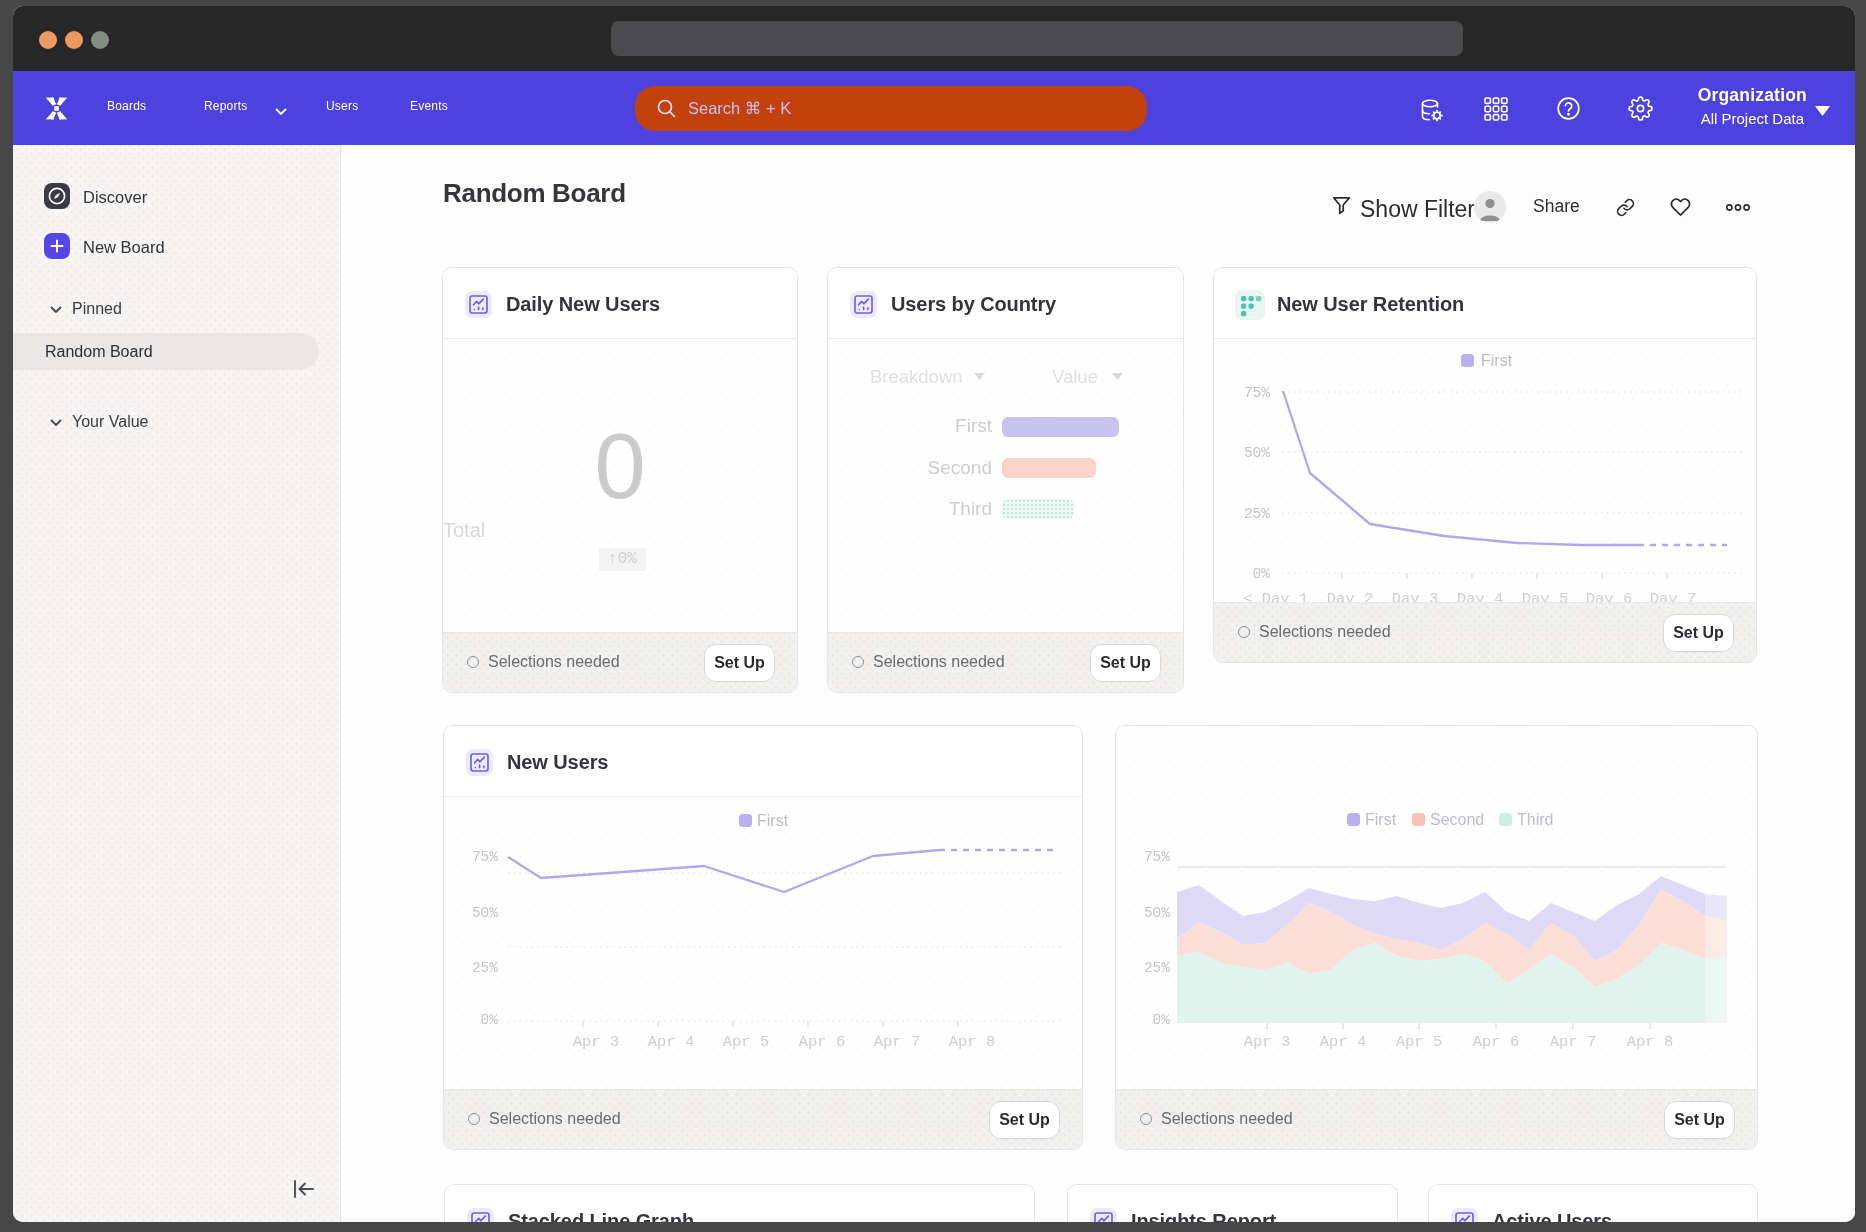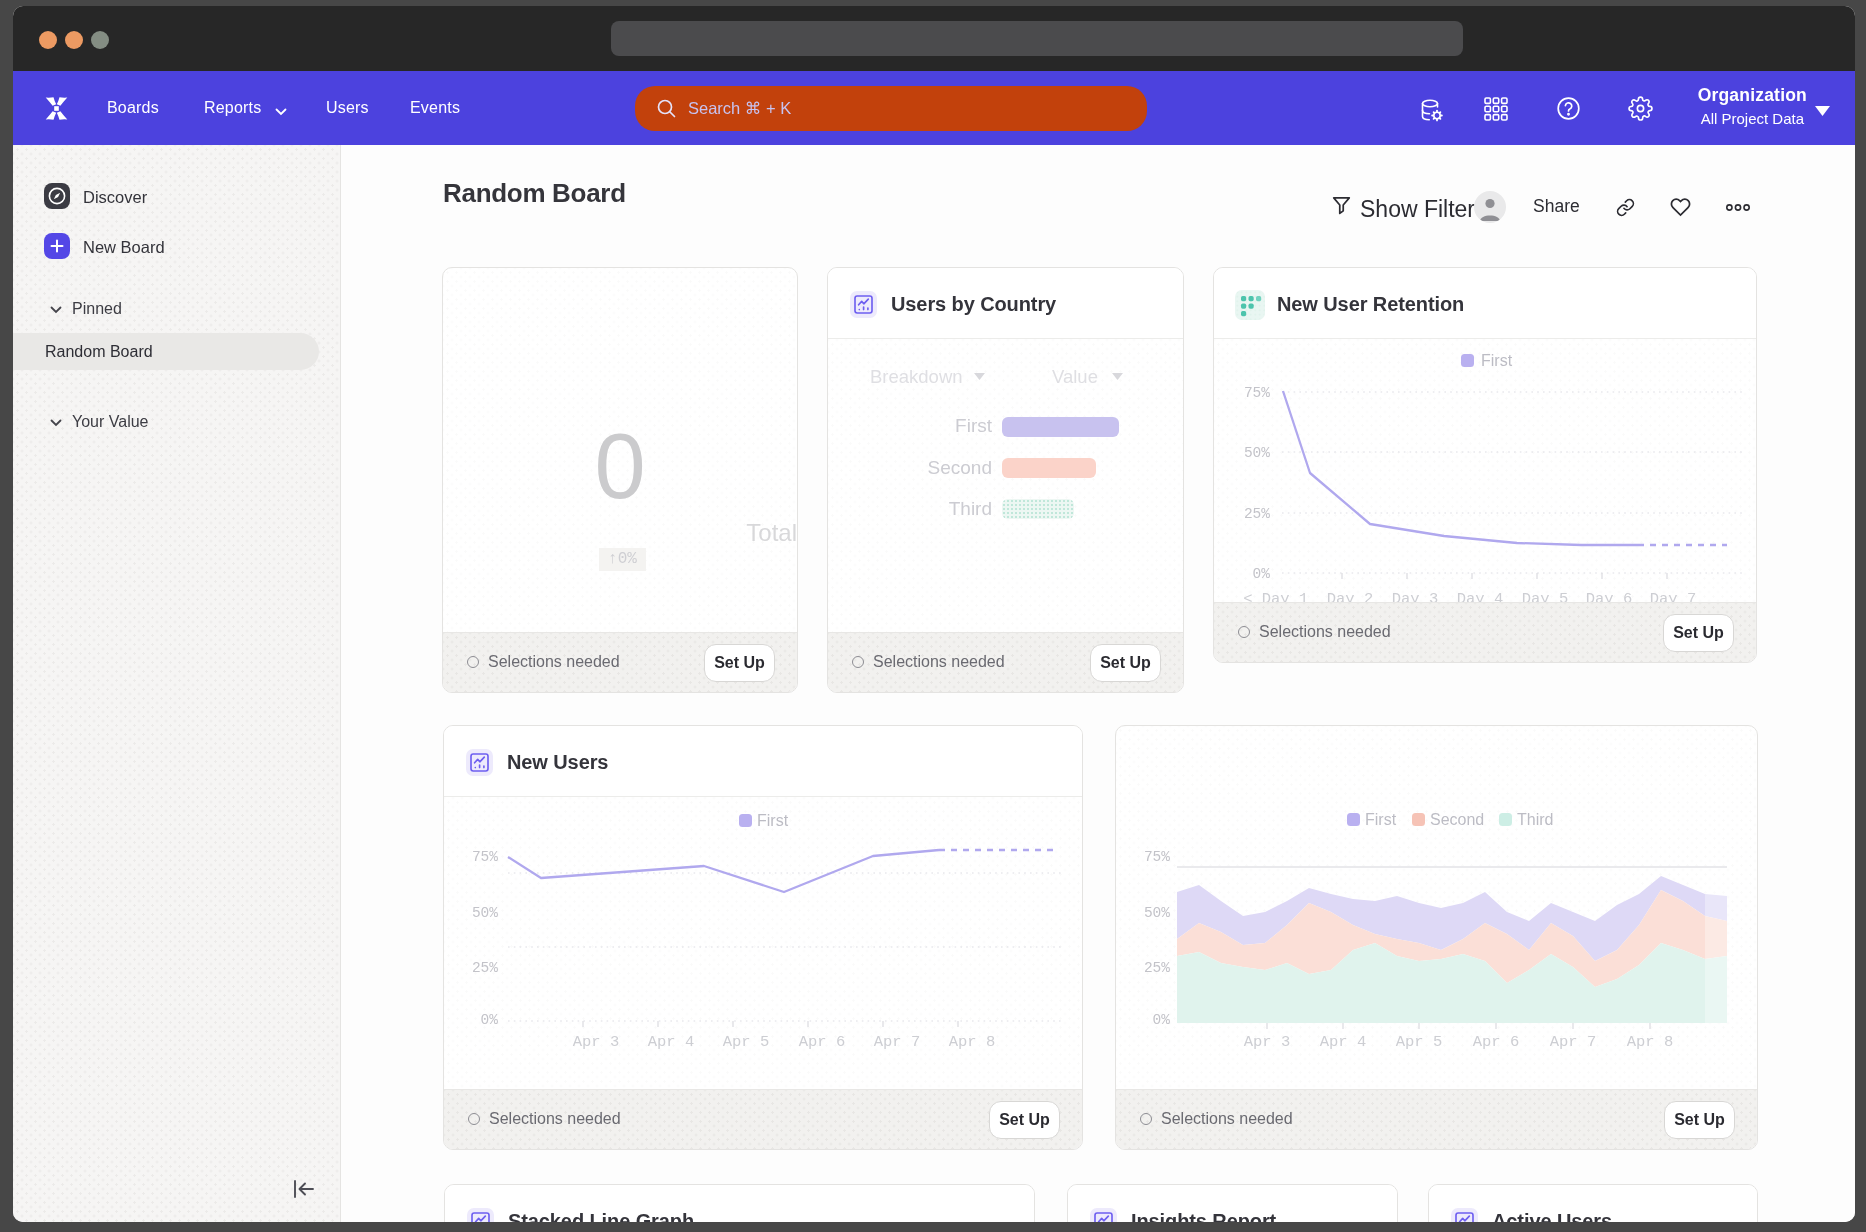--- a/index.html
+++ b/index.html
@@ -2,21 +2,21 @@
 <html><head>
 <meta charset="utf-8">
 <style>
 *{margin:0;padding:0;box-sizing:border-box}
 html,body{width:1866px;height:1232px;overflow:hidden;background:#474747;font-family:"Liberation Sans",sans-serif}
 #win{position:absolute;left:13px;top:6px;width:1842px;height:1216px;background:#fdfdfd;border-radius:10px;overflow:hidden}
 #chrome{position:absolute;left:0;top:0;right:0;height:65px;background:#272727}
 .tl{position:absolute;top:25px;width:18px;height:18px;border-radius:50%}
 #urlbar{position:absolute;left:598px;top:15px;width:852px;height:35px;border-radius:8px;background:#4b4b4d}
 #nav{position:absolute;left:0;top:65px;right:0;height:74px;background:#4c42de;color:#fff}
-.navitem{position:absolute;top:28px;font-size:16px;font-weight:500;color:#fff;letter-spacing:.2px}
+.navitem{position:absolute;top:28px;font-size:12px;font-weight:500;color:#fff;letter-spacing:.2px}
 #search{position:absolute;left:622px;top:15px;width:512px;height:45px;border-radius:20px;background:#c2410c}
 .dots{background-image:radial-gradient(circle,rgba(110,105,95,.075) 1px,transparent 1.2px),radial-gradient(circle,rgba(110,105,95,.075) 1px,transparent 1.2px);background-size:9px 9px;background-position:0 0,4.5px 4.5px}
 #sidebar{position:absolute;left:0;top:139px;width:328px;bottom:0;background-color:#f6f5f4;border-right:1px solid #e5e4e2}
 .sideicon{position:absolute;left:31px;width:26px;height:26px;border-radius:8px}
 .sidetext{position:absolute;left:70px;font-size:16.5px;font-weight:500;color:#33333a}
 .sechead{position:absolute;left:59px;font-size:16px;font-weight:500;color:#3c3c43}
 #pill{position:absolute;left:0;top:188px;width:306px;height:37px;background:#e9e8e6;border-radius:0 18.5px 18.5px 0}
 #main{position:absolute;left:328px;top:139px;right:0;bottom:0;background:#fdfdfd}
 .card{position:absolute;background:#fff;border:1px solid #e4e3e1;border-radius:10px;overflow:hidden;background-image:radial-gradient(circle,rgba(120,115,105,.03) 1px,transparent 1.2px),radial-gradient(circle,rgba(120,115,105,.03) 1px,transparent 1.2px);background-size:9px 9px;background-position:0 0,4.5px 4.5px}
 .chead{position:absolute;left:0;top:0;right:0;height:71px;border-bottom:1px solid #ececea;background:#fff}
@@ -154,22 +154,34 @@
       </svg>
     <svg style="position:absolute;left:1329px;top:52px" width="21" height="20" viewBox="0 0 24 23" fill="none" stroke="#2c2c32" stroke-width="2">
         <path d="M20.84,4.11a5.5,5.5 0 0 0-7.78,0L12,5.17l-1.06-1.06a5.5,5.5 0 0 0-7.78,7.78l1.06,1.06L12,20.73l7.78-7.78 1.06-1.06a5.5,5.5 0 0 0 0-7.78z"></path>
       </svg>
     <svg style="position:absolute;left:1385px;top:58px" width="24" height="9" viewBox="0 0 24 9" fill="none" stroke="#2c2c32" stroke-width="1.6">
         <circle cx="3.4" cy="4.5" r="2.6"></circle>
         <circle cx="12" cy="4.5" r="2.6"></circle>
         <circle cx="20.6" cy="4.5" r="2.6"></circle>
       </svg>
     <div class="card" style="left:101px;top:122px;width:356px;height:426px">
+      <div class="chead">
+        <div class="cicon" style="background:#edeafc">
+          <svg width="27" height="27" viewBox="0 0 27 27" fill="none" stroke="#6e5ff0" stroke-width="1.65" stroke-linecap="round" stroke-linejoin="round">
+              <rect x="5" y="5" width="17" height="17" rx="2.2"></rect>
+              <polyline points="8.6,13.8 11.7,10.4 13.8,12.8 18.3,8.2"></polyline>
+              <line x1="9.3" y1="18.5" x2="9.3" y2="18.6"></line>
+              <line x1="13.6" y1="16" x2="13.6" y2="18.6"></line>
+              <line x1="17.9" y1="17.1" x2="17.9" y2="18.6"></line>
+            </svg>
+        </div>
+        <div class="ctitle">Daily New Users</div>
+      </div>
       <div style="position:absolute;left:0;top:146px;width:100%;text-align:center;font-size:92px;color:#cbcbcd">0</div>
-      <div style="position:absolute;left:0;top:251px;width:100%;text-align:right;font-size:24px;color:#d8d8da">Total</div>
+      <div style="position:absolute;left:0;top:251px;width:100%;text-align:left;font-size:20px;color:#d8d8da">Total</div>
       <div style="position:absolute;left:156px;top:280px;width:47px;height:23px;background:#f4f3f1;text-align:center;font-family:'Liberation Mono',monospace;font-size:16px;line-height:23px;color:#cfcfd3">↑0%</div>
       <div class="cfoot dots">
           <div class="selcirc"></div>
           <div class="selneed">Selections needed</div>
           <div class="setup">Set Up</div>
         </div>
     </div>
     <div class="card" style="left:486px;top:122px;width:357px;height:426px">
       <div class="chead">
         <div class="cicon" style="background:#edeafc">

